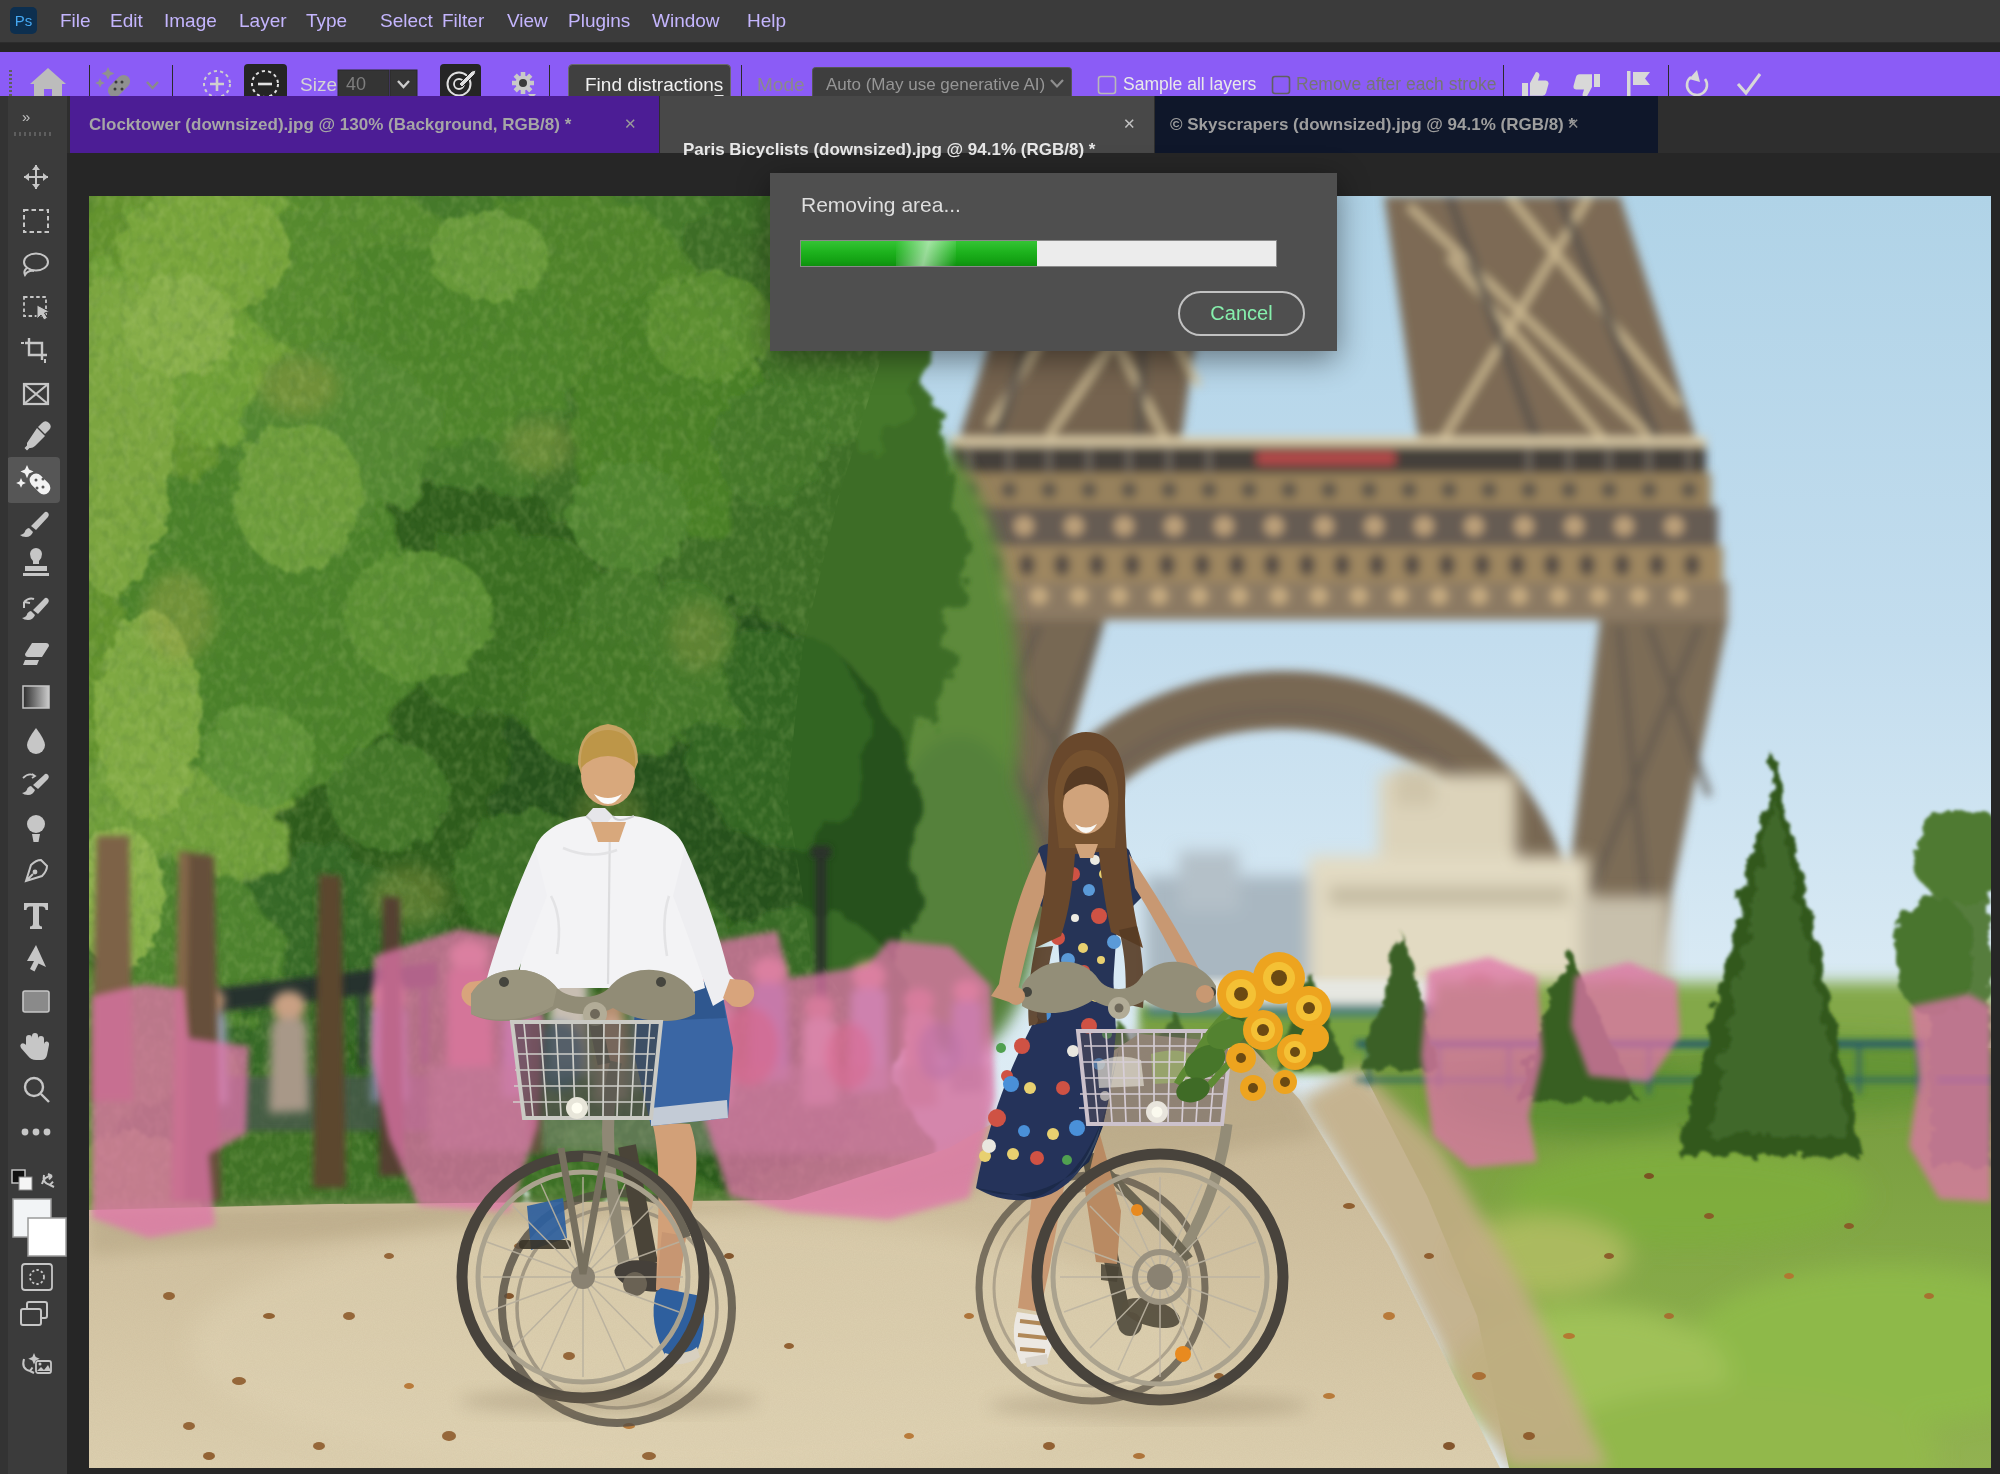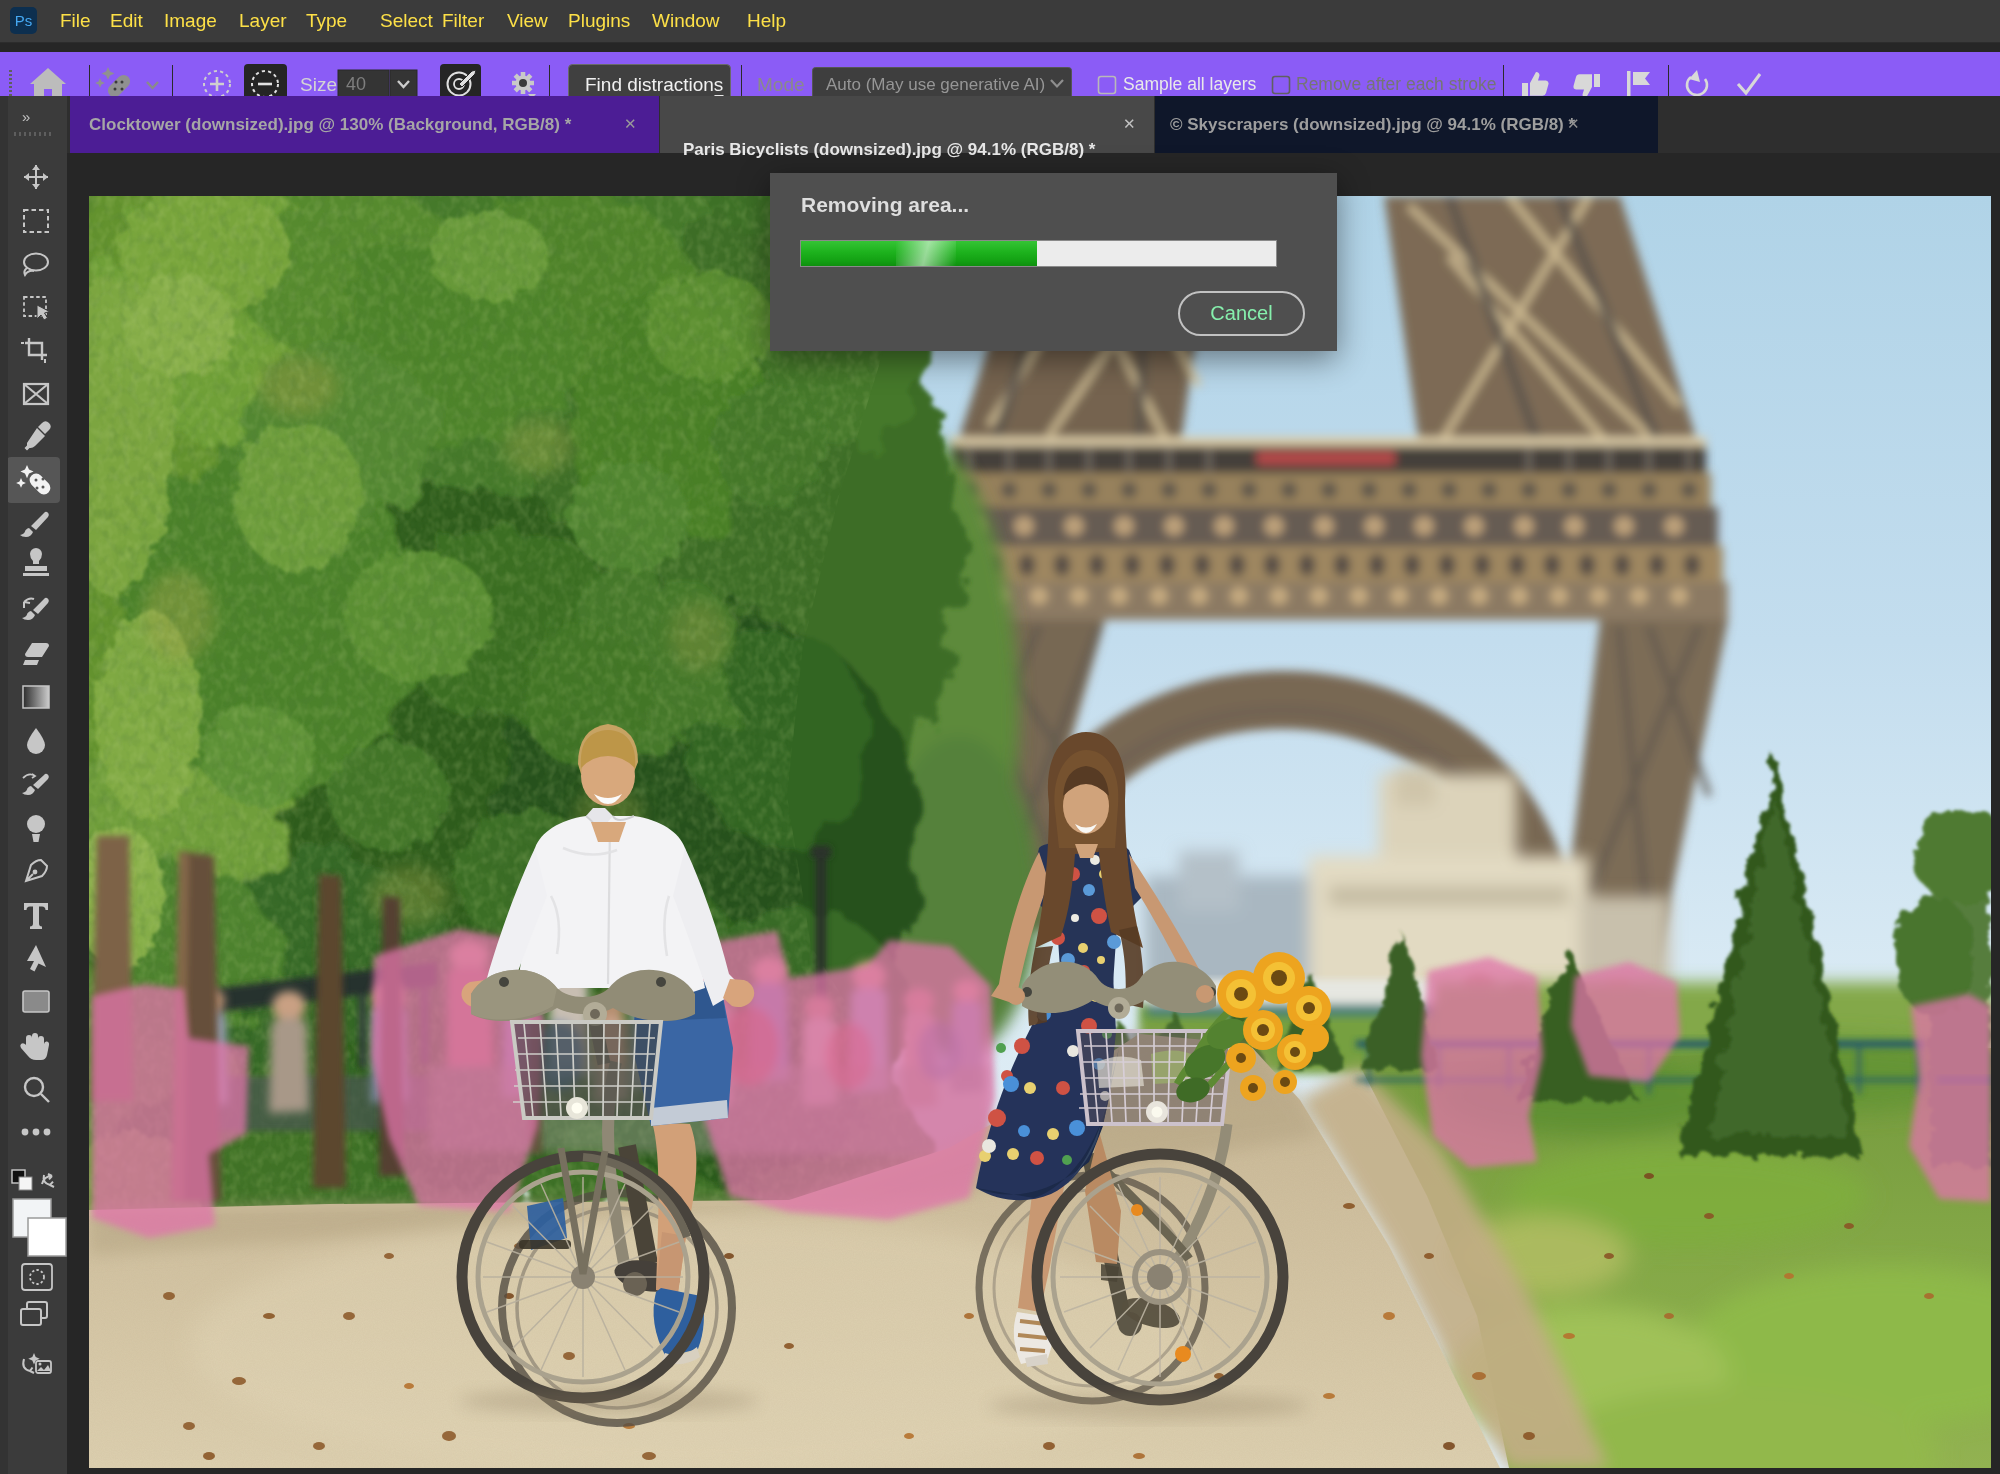--- a/index.html
+++ b/index.html
@@ -3,42 +3,42 @@
 <meta charset="utf-8">
 <style>
   * { margin:0; padding:0; box-sizing:border-box; }
   html,body { width:2000px; height:1474px; background:#262626; font-family:"Liberation Sans", sans-serif; overflow:hidden; }
   .abs { position:absolute; }
   #app { position:relative; width:2000px; height:1474px; }
 
   
   #menubar { position:absolute; left:0; top:0; width:2000px; height:43px; background:#3b3b3b; border-bottom:1px solid #2c2c2c; }
   #pslogo { position:absolute; left:10px; top:7px; width:27px; height:27px; background:#0d2f4f; border-radius:5px; color:#45a8f2; font-size:15px; font-weight:normal; text-align:center; line-height:27px; }
-  .menuitem { position:absolute; top:0; height:43px; line-height:42px; color:#fde047; font-size:19px; }
+  .menuitem { position:absolute; top:0; height:43px; line-height:42px; color:#c4b5fd; font-size:19px; }
 
   
   #optbar { position:absolute; left:0; top:52px; width:2000px; height:52px; background:#8b5cf6; border-bottom:1px solid #262626; }
 
   
   #tabbar { position:absolute; left:67px; top:96px; width:1933px; height:57px; background:#2e2e2e; }
   .tab { position:absolute; top:0; height:57px; font-size:17px; font-weight:bold; white-space:nowrap; }
   .tab .ttext { position:absolute; left:19px; top:19px; }
   .tab .tx { position:absolute; top:19px; font-size:15px; font-weight:normal; }
 
   
   #toolbar { position:absolute; left:0; top:96px; width:67px; height:1378px; background:#3b3b3b; }
   #toolgut { position:absolute; left:0; top:96px; width:8px; height:1378px; background:#333333; }
 
   
   #canvasbg { position:absolute; left:67px; top:153px; width:1933px; height:1321px; background:#262626; }
   #photo { position:absolute; left:89px; top:196px; width:1902px; height:1272px; background:#9db; overflow:hidden; }
 
   
   #dialog { position:absolute; left:770px; top:173px; width:567px; height:178px; background:#4f4f4f; box-shadow:0 8px 30px rgba(0,0,0,0.45); }
-  #dlgtitle { position:absolute; left:31px; top:20px; font-size:21px; font-weight:bold; color:#dedede; }
+  #dlgtitle { position:absolute; left:31px; top:20px; font-size:21px; font-weight:normal; color:#dedede; }
   #ptrack { position:absolute; left:30px; top:67px; width:477px; height:27px; background:#ececec; border:1px solid #8a8a8a; }
   #pfill { position:absolute; left:0; top:0; width:236px; height:25px; background:linear-gradient(180deg,#35c435 0%,#1db21d 45%,#13a013 80%,#0f8f0f 100%); }
   #psheen { position:absolute; left:95px; top:0; width:60px; height:25px; background:linear-gradient(105deg, rgba(255,255,255,0) 0%, rgba(255,255,255,0.55) 50%, rgba(255,255,255,0) 100%); }
   #cancelbtn { position:absolute; left:408px; top:118px; width:127px; height:45px; border:2px solid #c2c2c2; border-radius:23px; color:#86efac; font-size:20px; text-align:center; line-height:41px; }
 </style>
 </head>
 <body>
 <div id="app">
   <div id="canvasbg"></div>
   <div id="photo">

